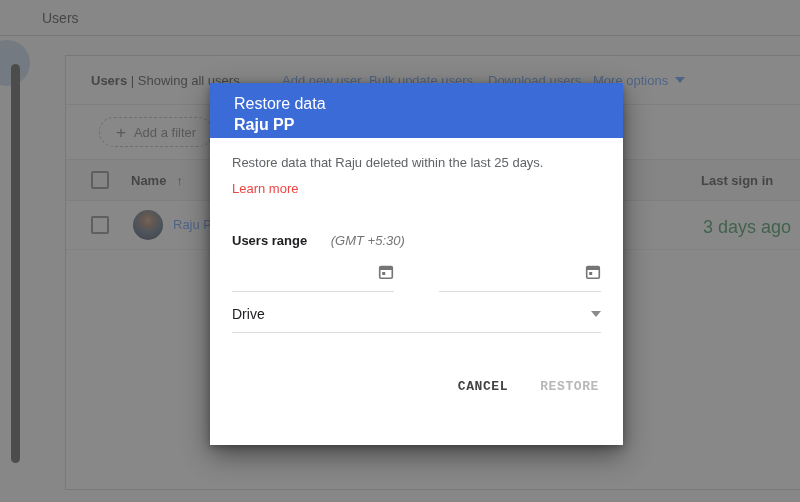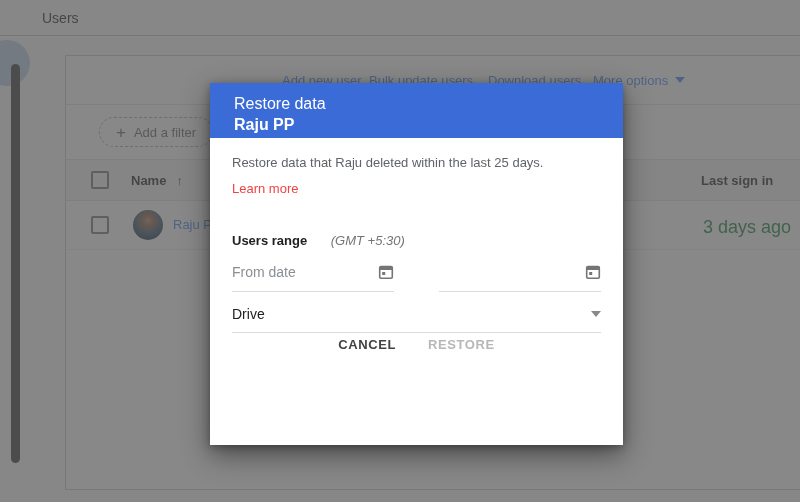--- a/index.html
+++ b/index.html
@@ -53,38 +53,42 @@
   .lbl{font-weight:bold;color:#212124;}
   .tz{font-style:italic;color:#757575;margin-left:20px;}
   .fields{display:flex;gap:45px;margin-top:16px;}
   .field{display:flex;align-items:center;width:166px;border-bottom:1px solid #dadce0;padding-bottom:11px;}
   .field input{border:none;outline:none;background:transparent;padding:0;width:120px;font-size:14px;color:#202124;font-family:inherit;}
   .field input::placeholder{color:#8a8f94;}
   .cal-icon{margin-left:auto;flex:none;cursor:pointer;}
   .label-row.app{margin-top:38px;}
   .select{display:flex;align-items:center;margin-top:14px;border-bottom:1px solid #dadce0;padding-bottom:10px;font-size:14px;color:#202124;cursor:pointer;}
   .tri.gray{margin-left:auto;border-top-color:#8a8a8a;}
-  .actions{display:flex;justify-content:center;align-items:center;gap:28px;padding-right:0;}
+  .actions{display:flex;justify-content:flex-end;align-items:center;gap:28px;margin-top:42px;padding-right:0;font-family:Liberation Mono, monospace;}
   .btn{border:none;background:transparent;font-size:13px;font-weight:bold;letter-spacing:0.6px;font-family:inherit;cursor:pointer;padding:4px 2px;}
   .btn.cancel{color:#424242;}
   .btn.restore{color:#b8b8b8;cursor:default;}
 </style>
 </head>
 <body>
 
 <div class="screen">
 
   <div class="topbar">
     <span class="page-title">Users</span>
   </div>
   <div class="deco-circle"></div>
   <div class="scrollbar-thumb"></div>
 
   <div class="card">
     <div class="card-header">
+      <span class="ch-title">
+        <b>Users</b>
+        <span>| Showing all users</span>
+      </span>
       <a class="hdr-link" style="left:216px">Add new user</a>
       <a class="hdr-link" style="left:303px">Bulk update users</a>
       <a class="hdr-link" style="left:422px">Download users</a>
       <a class="hdr-link" style="left:527px"><span>More options</span><span class="tri"></span></a>
     </div>
 
     <div class="filter-row">
       <button class="filter-btn">
         <span class="plus">+</span>
         <span>Add a filter</span>
@@ -116,21 +120,20 @@
       <p class="desc">Restore data that Raju deleted within the last 25 days.</p>
       <a class="learn">Learn more</a>
 
       <div class="label-row">
         <span class="lbl">Users range</span>
         <span class="tz">(GMT +5:30)</span>
       </div>
 
       <div class="fields">
         <div class="field">
-          <input type="text" placeholder="From date" style="">
           <svg class="cal-icon" width="16" height="16" viewBox="0 0 16 16">
             <rect x="1.7" y="2.5" width="12.6" height="11.8" rx="1.2" fill="none" stroke="#757575" stroke-width="1.6"></rect>
             <rect x="1.7" y="2.5" width="12.6" height="3.6" rx="1" fill="#757575"></rect>
             <rect x="4.2" y="8" width="3" height="3" fill="#757575"></rect>
           </svg>
         </div>
         <div class="field">
           <svg class="cal-icon" width="16" height="16" viewBox="0 0 16 16">
             <rect x="1.7" y="2.5" width="12.6" height="11.8" rx="1.2" fill="none" stroke="#757575" stroke-width="1.6"></rect>
             <rect x="1.7" y="2.5" width="12.6" height="3.6" rx="1" fill="#757575"></rect>

